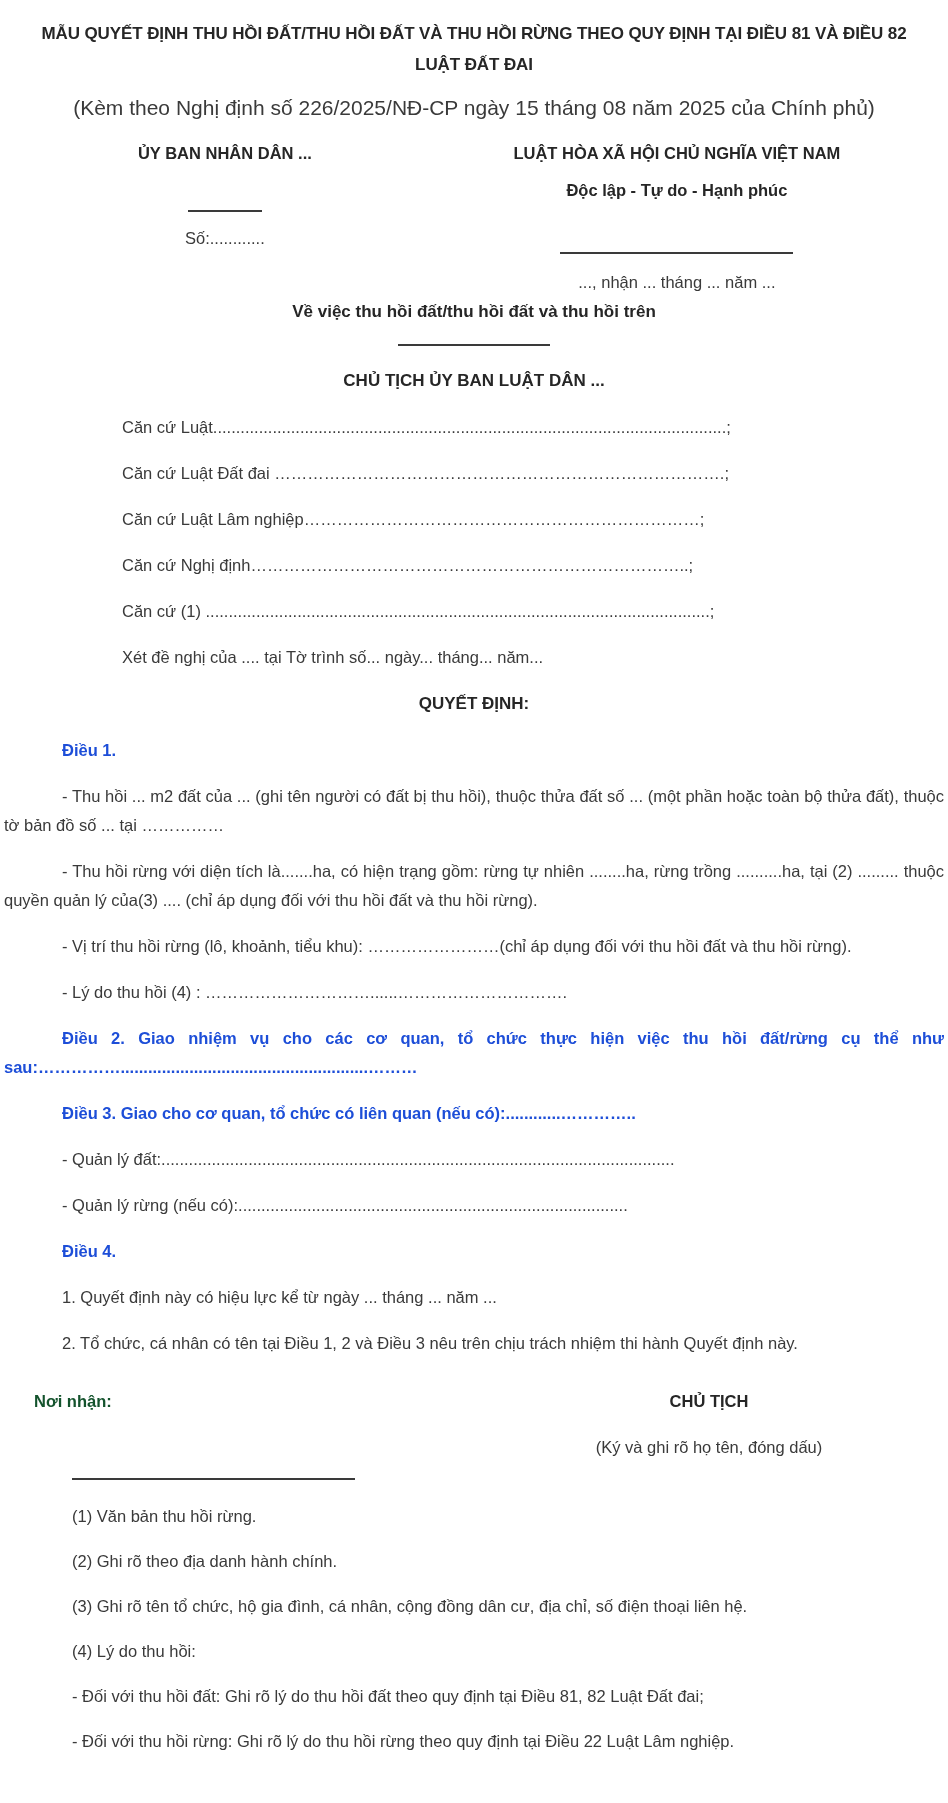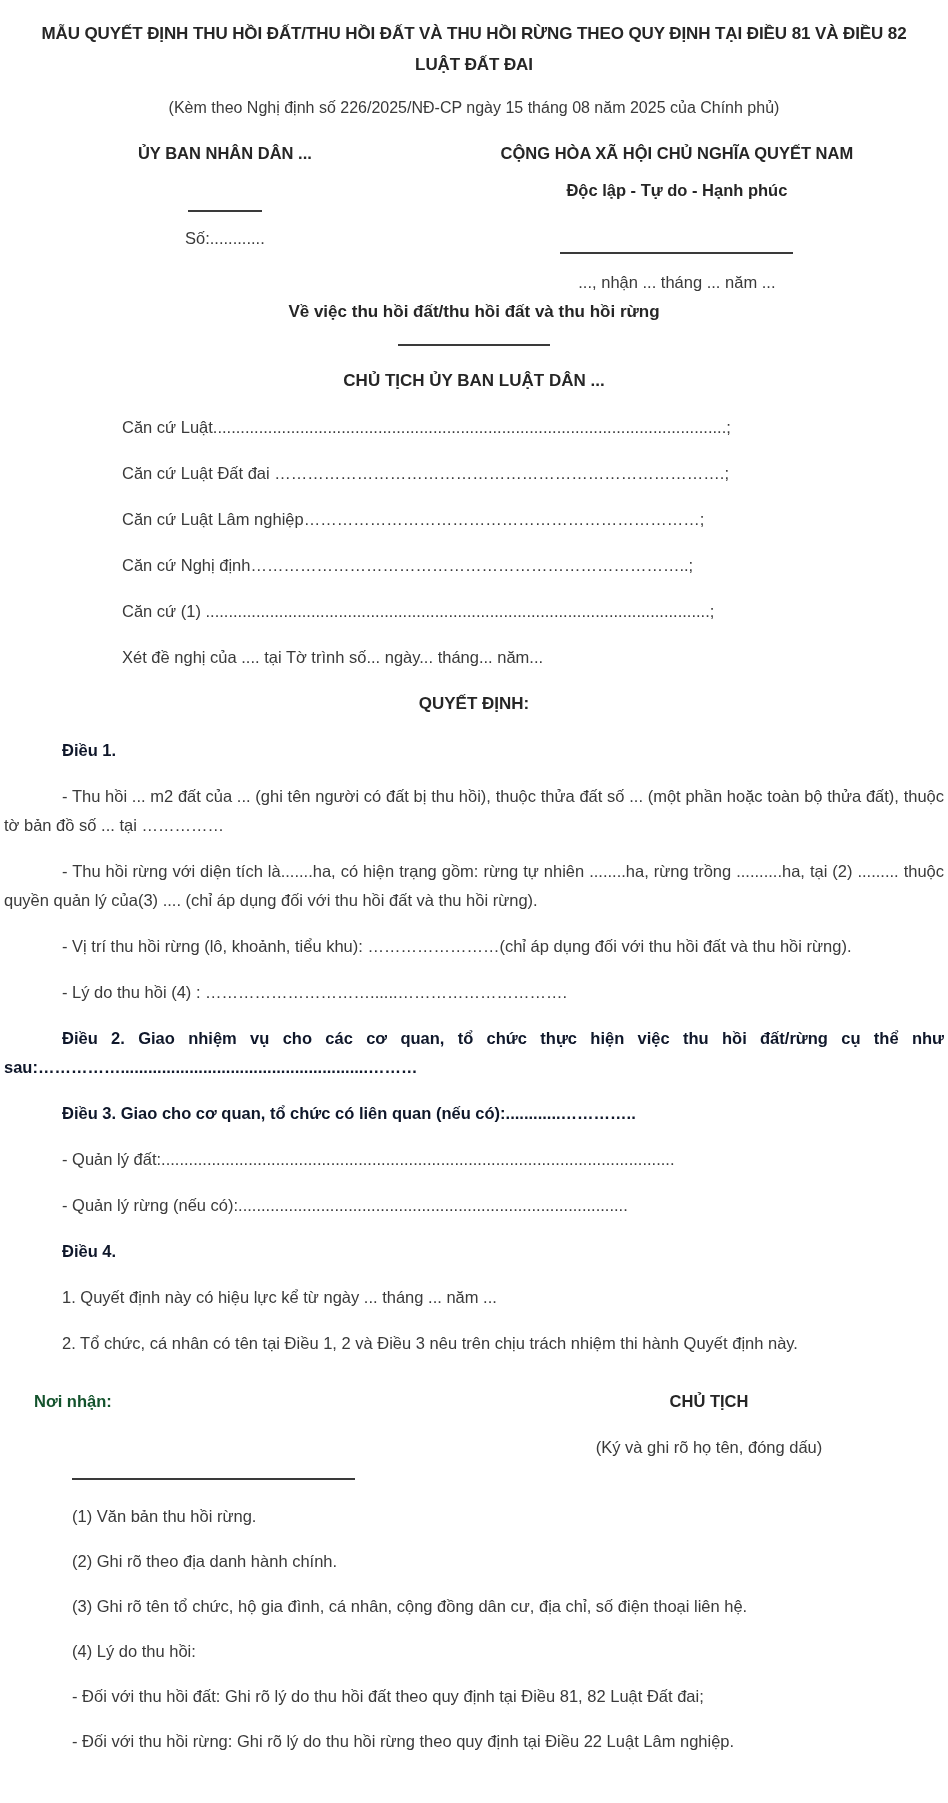--- a/index.html
+++ b/index.html
@@ -1,34 +1,34 @@
 <!DOCTYPE html>
 <html><head>
 <meta charset="utf-8">
 <style>
   html,body{margin:0;padding:0;background:#fff;}
   body{font-family:"Liberation Sans","DejaVu Sans",sans-serif;color:#3a3a3a;}
   .doc{width:948px;min-height:1803px;margin:0 auto;background:#fff;box-sizing:border-box;padding:10px 4px 6px;}
   .doc-title{font-weight:700;font-size:17px;line-height:31px;text-align:center;color:#262626;margin:8px;padding:0 16px;letter-spacing:-0.1px;}
-  .doc-subtitle{font-size:16px;line-height:29px;text-align:center;margin:13px 0 16px;}
+  .doc-subtitle{font-size:21px;line-height:29px;text-align:center;margin:13px 0 16px;}
   .header-row{display:flex;margin-top:14px;}
   .header-left{width:47%;text-align:center;}
   .header-right{width:53%;text-align:center;padding-right:36px;box-sizing:border-box;}
   .org-name,.national-name,.motto{font-weight:700;font-size:16.5px;line-height:30px;color:#262626;margin:0;}
   .motto{margin-top:7px;}
   .rule{border:0;border-top:2px solid #3a3a3a;}
   .org-rule{width:74px;margin:42px auto 0;}
   .doc-number{font-size:16.5px;line-height:29px;margin:12px 0 0;}
   .motto-rule{width:233px;margin:47px auto 0;}
   .dateline{font-size:16.5px;line-height:29px;margin:14px 0 0;}
   .cheading{font-weight:700;font-size:17px;line-height:30px;text-align:center;color:#262626;margin:0 0 17px;}
   .decision-heading{margin-top:24px;}
   .subject-rule{width:152px;margin:8px auto 20px;}
   .para{font-size:16.5px;line-height:29px;margin:0 0 17px;text-align:justify;text-indent:58px;color:#3a3a3a;overflow-wrap:break-word;}
-  .para.b{font-weight:700;color:#0f172a;}
+  .para.b{font-weight:700;color:#1d4ed8;}
   .para.lg{text-indent:118px;text-align:left;}
   .resolve-heading{margin-top:1px;}
   .sig{display:flex;margin-top:28px;}
   .sig-left{width:50%;padding-left:30px;box-sizing:border-box;}
   .sig-right{width:50%;text-align:center;}
   .sig-label{font-weight:700;font-size:16.5px;line-height:30px;color:#14532d;margin:0;}
   .sig-title{font-weight:700;font-size:16.5px;line-height:30px;color:#262626;margin:0;}
   .sig-note{font-size:16.5px;line-height:29px;margin:17px 0 0;}
   .fn-rule{width:283px;margin:16px 0 22px 68px;}
   .fn .para{text-indent:68px;text-align:left;margin-bottom:16px;}
@@ -42,28 +42,28 @@
 
   <p class="doc-subtitle">(Kèm theo Nghị định số 226/2025/NĐ-CP ngày 15 tháng 08 năm 2025 của Chính phủ)</p>
 
   <div class="header-row">
     <div class="header-left">
       <p class="org-name">ỦY BAN NHÂN DÂN ...</p>
       <hr class="rule org-rule">
       <p class="doc-number">Số:............</p>
     </div>
     <div class="header-right">
-      <p class="national-name">CỘNG HÒA XÃ HỘI CHỦ NGHĨA QUYẾT NAM</p>
+      <p class="national-name">LUẬT HÒA XÃ HỘI CHỦ NGHĨA VIỆT NAM</p>
       <p class="motto">Độc lập - Tự do - Hạnh phúc</p>
       <hr class="rule motto-rule">
       <p class="dateline">..., nhận ... tháng ... năm ...</p>
     </div>
   </div>
 
-  <p class="cheading">Về việc thu hồi đất/thu hồi đất và thu hồi rừng</p>
+  <p class="cheading">Về việc thu hồi đất/thu hồi đất và thu hồi trên</p>
   <hr class="rule subject-rule">
   <p class="cheading">CHỦ TỊCH ỦY BAN LUẬT DÂN ...</p>
 
   <div class="preamble">
       <p class="para lg">Căn cứ Luật................................................................................................................;</p>
       <p class="para lg">Căn cứ Luật Đất đai ……………………………………………………………………….;</p>
       <p class="para lg">Căn cứ Luật Lâm nghiệp………………………………………………………………;</p>
       <p class="para lg">Căn cứ Nghị định……………………………………………………………………..;</p>
       <p class="para lg">Căn cứ (1) ..............................................................................................................;</p>
       <p class="para lg">Xét đề nghị của .... tại Tờ trình số... ngày... tháng... năm...</p>

